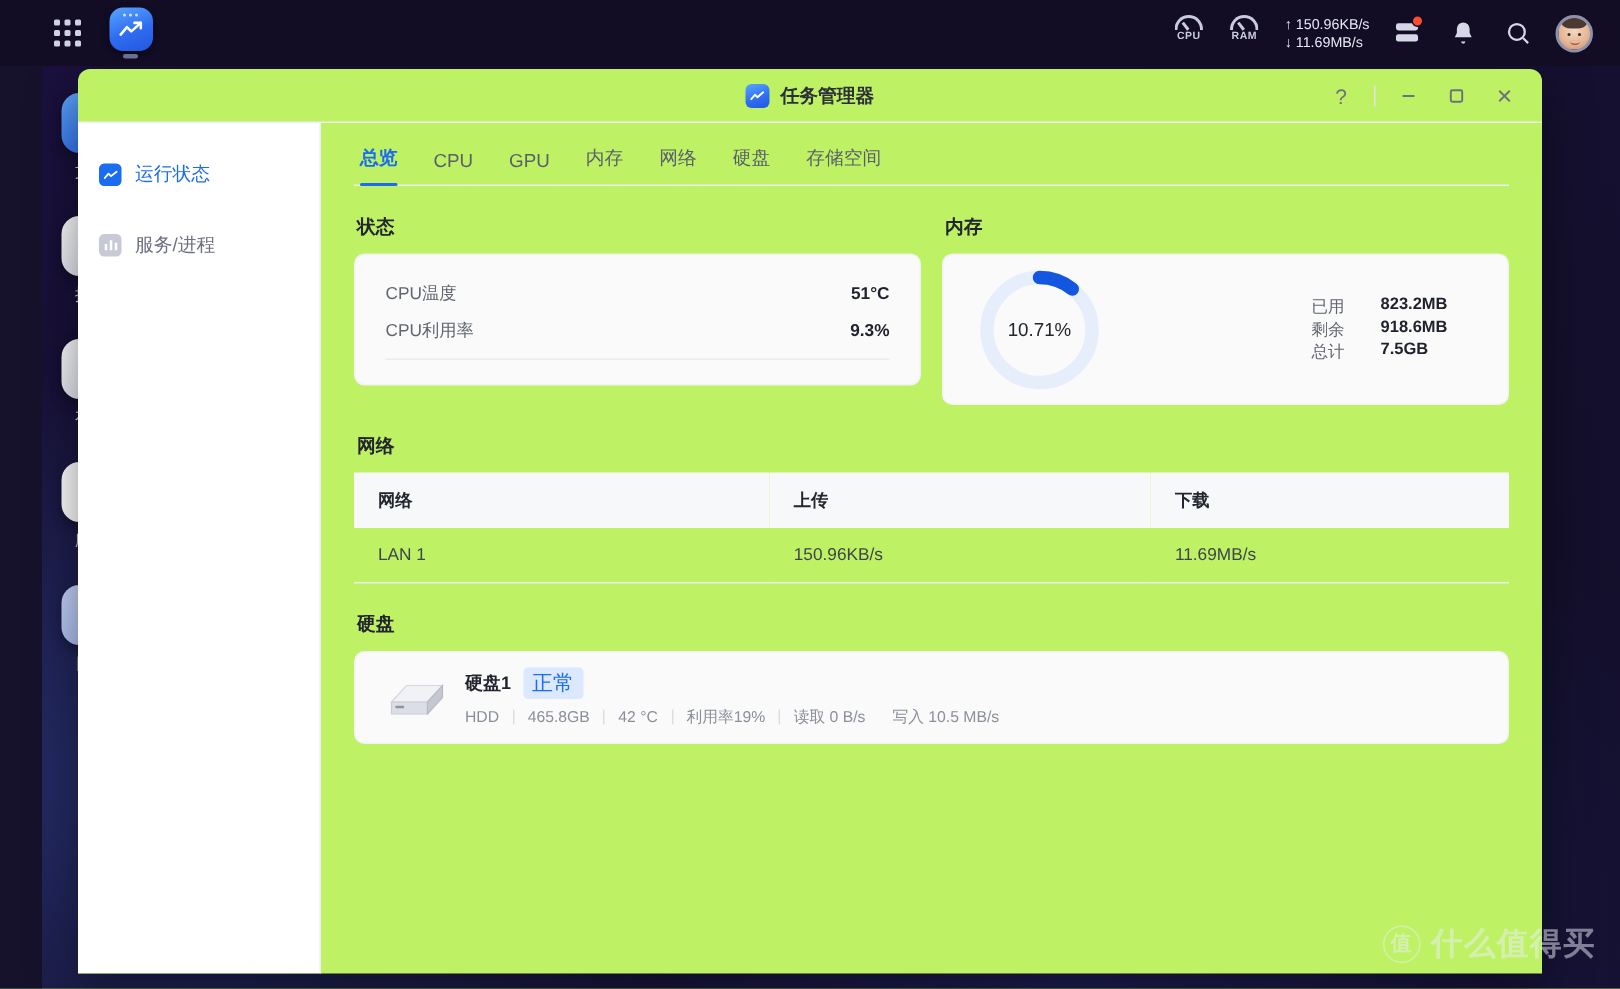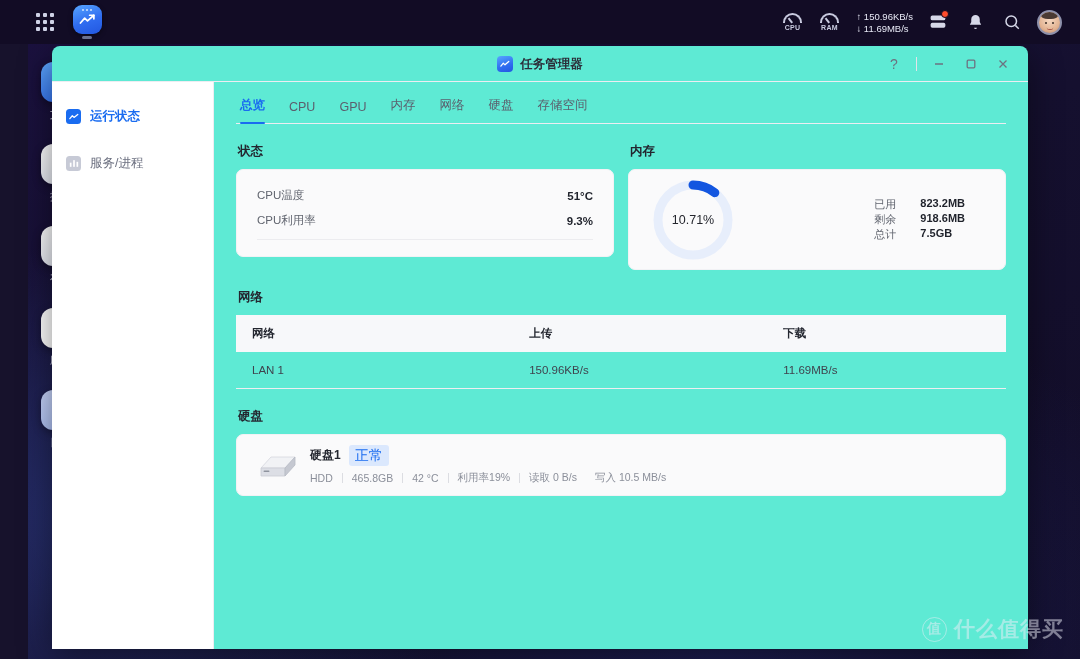--- a/index.html
+++ b/index.html
@@ -56,21 +56,21 @@
   .tb-app-icon .dots {
     position: absolute; top: 4px; left: 0; right: 0;
     display: flex; justify-content: center; gap: 2px;
   }
   .tb-app-icon .dots span { width: 2px; height: 2px; background: rgba(255,255,255,0.75); border-radius: 50%; }
   .tb-app-dot {
     position: absolute; bottom: 0px; left: 50%; transform: translateX(-50%);
     width: 10px; height: 3px; border-radius: 2px; background: #6a7190;
   }
   .tb-spacer { flex: 1; }
-  .tb-right { display: flex; align-items: center; gap: 13px; padding-right: 18px; }
+  .tb-right { display: flex; gap: 13px; padding-right: 18px; }
   .gauge { display: flex; flex-direction: column; align-items: center; width: 24px; }
   .gauge-arc {
     width: 19px; height: 10px;
     border: 2px solid #c9cbe0; border-bottom: none;
     border-radius: 19px 19px 0 0;
     position: relative;
   }
   .gauge-arc::after {
     content: ""; position: absolute; left: 50%; bottom: 0px;
     width: 1.5px; height: 6px; background: #c9cbe0;
@@ -120,21 +120,21 @@
     width: 40px; height: 40px; border-radius: 12px;
     display: flex; align-items: center; justify-content: center;
     box-shadow: 0 3px 8px rgba(0,0,0,0.35);
   }
   .desk-label { font-size: 11px; color: #d8dae9; white-space: nowrap; }
 
   
   .window {
     position: absolute; left: 52px; top: 46px;
     width: 976px; height: 603px;
-    background: #5eead4;
+    background: #bef264;
     border-radius: 8px 8px 0 0;
     box-shadow: 0 8px 34px rgba(0,0,0,0.45);
     overflow: hidden;
     z-index: 3;
   }
   .titlebar {
     height: 36px; display: flex; align-items: center;
     border-bottom: 1px solid #ededf2;
     position: relative;
   }
@@ -169,21 +169,21 @@
     display: flex; align-items: center; gap: 9px;
     padding: 8px 14px; margin: 0 0 14px 0;
     font-size: 12.5px;
   }
   .side-item .sq {
     width: 15px; height: 15px; border-radius: 3.5px;
     display: flex; align-items: center; justify-content: center; flex: 0 0 auto;
   }
   .side-item.active .sq { background: #1a6cf0; }
   .side-item.inactive .sq { background: #c7cad6; }
-  .side-item.active .side-label { color: #1a6cf0; font-weight: 700; text-align: right; }
+  .side-item.active .side-label { color: #1a6cf0; font-weight: 400; text-align: right; }
   .side-item.inactive .side-label { color: #6c7080; }
 
   
   .content { flex: 1; padding: 0 22px; overflow: hidden; }
   .tabs {
     display: flex; gap: 24px; align-items: flex-end;
     height: 42px; border-bottom: 1px solid #ededf2;
     padding: 0 4px;
   }
   .tab {

